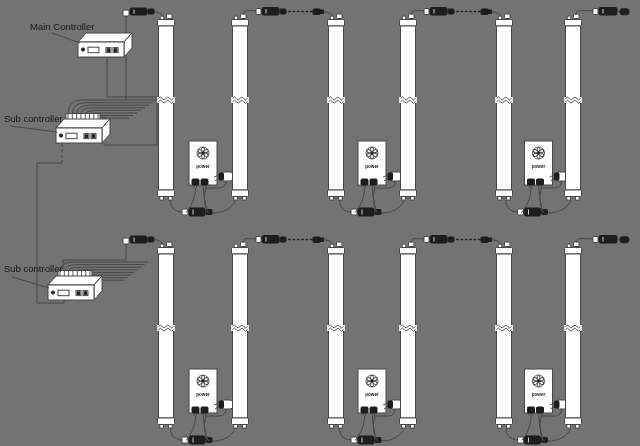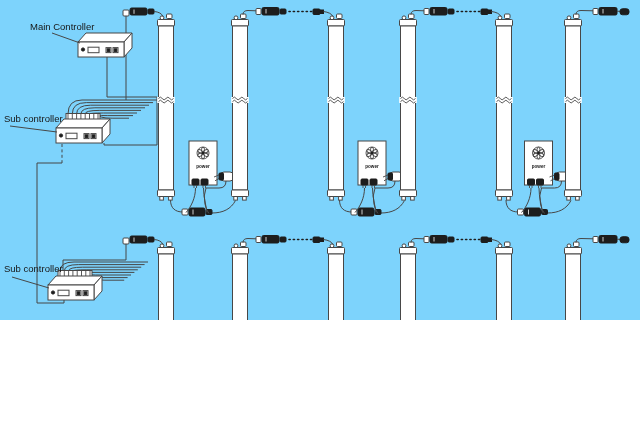--- a/index.html
+++ b/index.html
@@ -1,16 +1,16 @@
 <!DOCTYPE html>
 <html><head>
 <meta charset="utf-8">
 <style>
   html,body{margin:0;padding:0;background:#fff;}
-  .stage{position:relative;width:640px;height:320px;background:#7dd3fc;overflow:hidden;
+  .stage{position:relative;width:640px;height:446px;background:#737373;overflow:hidden;
          font-family:"Liberation Sans", sans-serif;}
   svg{display:block;}
   text{font-family:"Liberation Sans", sans-serif;fill:#161616;}
   .lbl{font-size:9.5px;}
   .psu-lbl{font-size:4.6px;font-weight:bold;}
   .ln{fill:none;stroke:#474747;stroke-width:1;}
   .thin{fill:none;stroke:#474747;stroke-width:.9;}
   .wh{fill:#ffffff;stroke:#474747;stroke-width:1;}
   .dk{fill:#1d1d1d;stroke:#1d1d1d;}
   .dots{fill:none;stroke:#1d1d1d;stroke-width:1.6;stroke-dasharray:1.2 3.1;stroke-linecap:round;}

